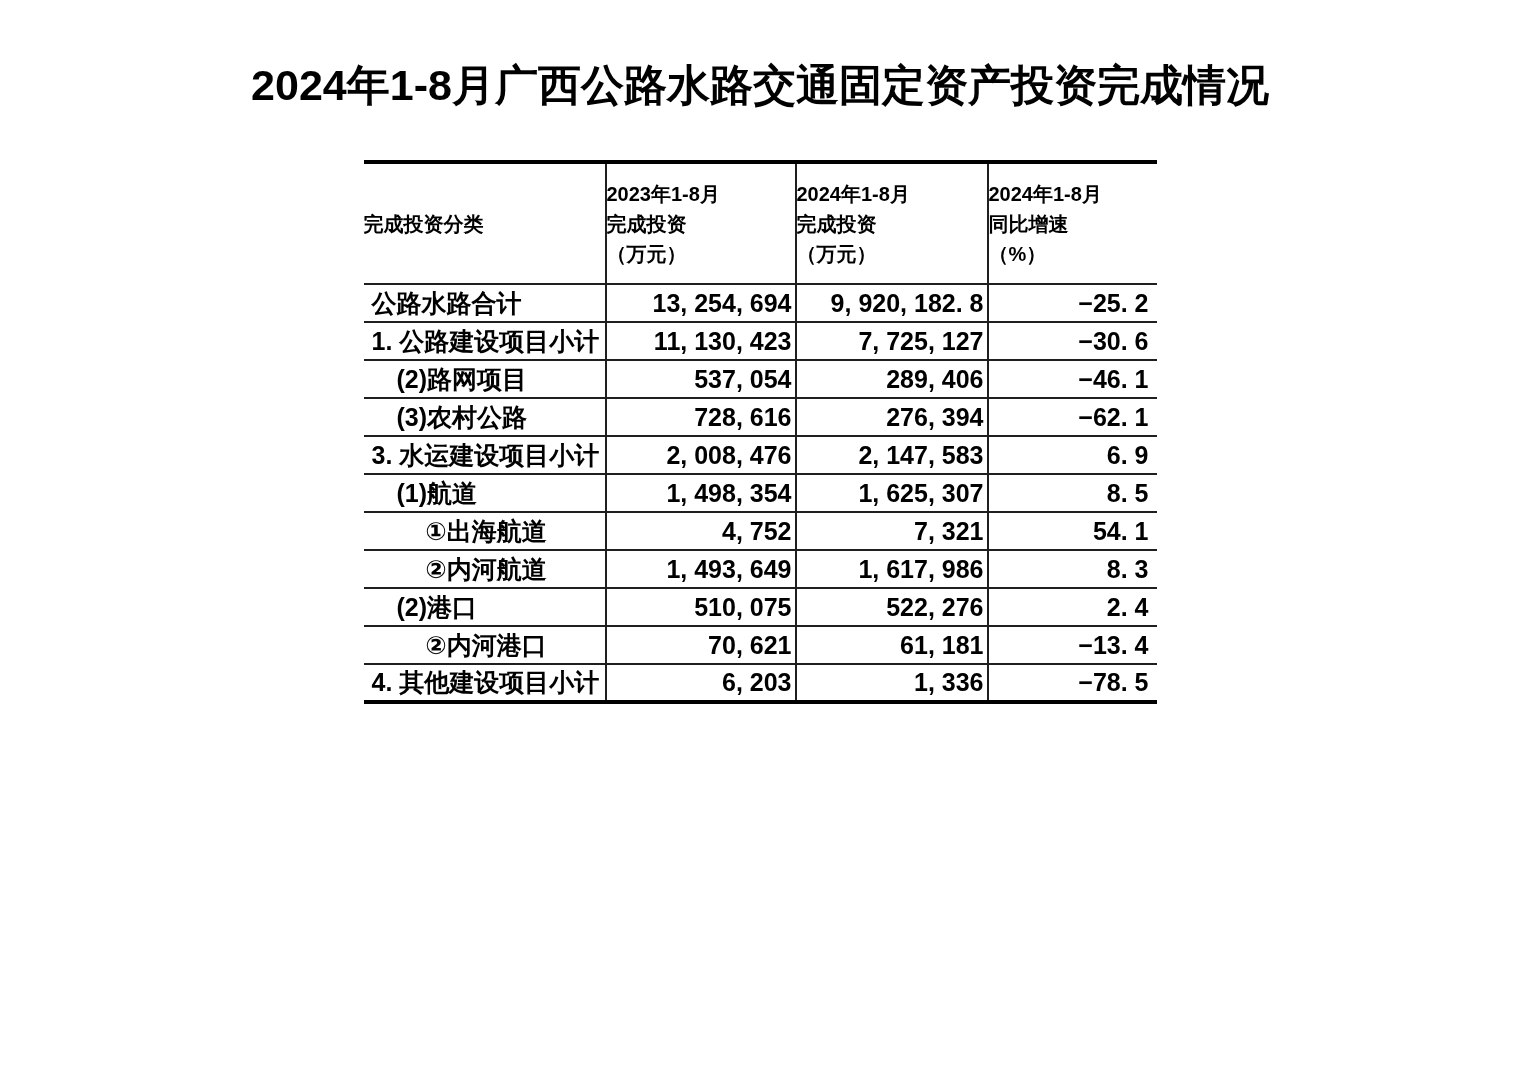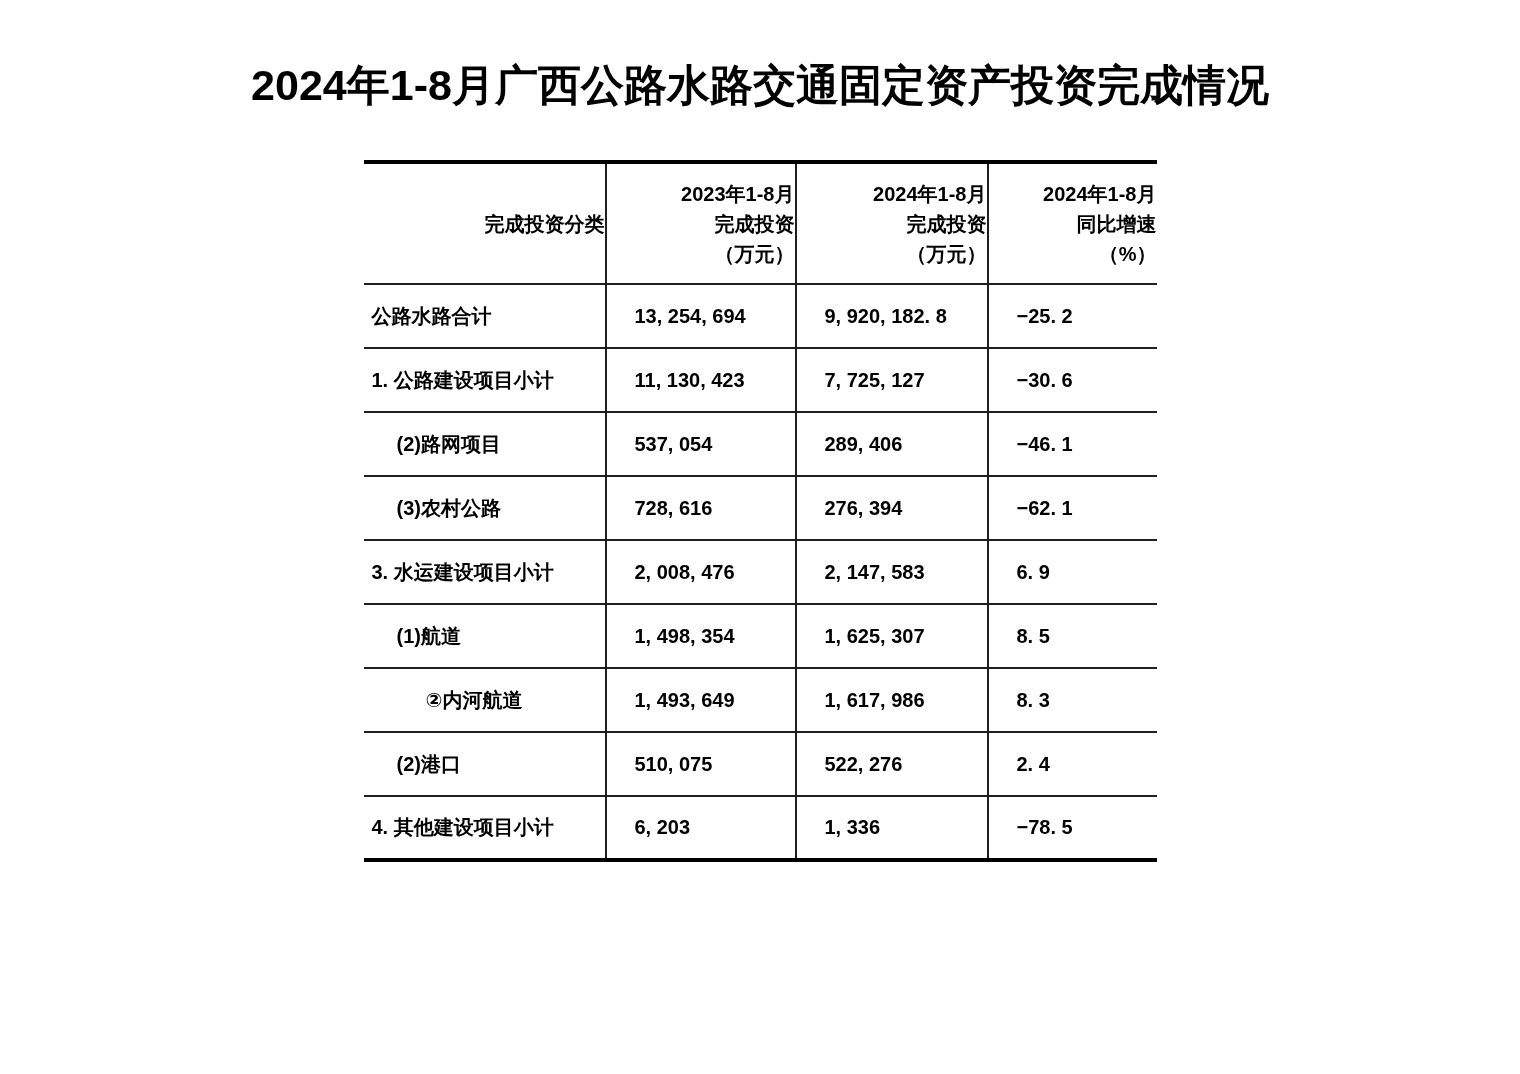--- a/index.html
+++ b/index.html
@@ -39,33 +39,33 @@
     border-bottom: 2px solid #1f1f1f;
   }
   .inv-table th:not(:last-child),
   .inv-table td:not(:last-child) {
     border-right: 2px solid #1f1f1f;
   }
   .inv-table thead th {
     height: 122px;
     font-size: 20px;
     line-height: 30px;
-    text-align: right;
+    text-align: left;
   }
   .inv-table thead th span { display: block; }
   .inv-table tbody td {
-    height: 64px;
-    font-size: 20px;
+    height: 38px;
+    font-size: 25px;
   }
   .inv-table tbody tr:last-child td { border-bottom: 0; }
 
   td.label { text-align: left; padding-left: 8px; white-space: nowrap; }
   tr.ind1 td.label { padding-left: 33px; }
   tr.ind2 td.label { padding-left: 62px; }
-  td.num { padding-right: 3px; white-space: nowrap; padding-left: 28px; }
+  td.num { text-align: right; padding-right: 3px; white-space: nowrap; }
   td.pct { padding-right: 8px; }
 </style>
 </head>
 <body>
 
 <h1 class="page-title">2024年1-8月广西公路水路交通固定资产投资完成情况</h1>
 
 <table class="inv-table">
   <colgroup>
     <col class="c1">
@@ -124,31 +124,43 @@
       <td class="num">2, 147, 583</td>
       <td class="num pct">6. 9</td>
     </tr>
     <tr class="ind1">
       <td class="label">(1)航道</td>
       <td class="num">1, 498, 354</td>
       <td class="num">1, 625, 307</td>
       <td class="num pct">8. 5</td>
     </tr>
     <tr class="ind2">
+      <td class="label">①出海航道</td>
+      <td class="num">4, 752</td>
+      <td class="num">7, 321</td>
+      <td class="num pct">54. 1</td>
+    </tr>
+    <tr class="ind2">
       <td class="label">②内河航道</td>
       <td class="num">1, 493, 649</td>
       <td class="num">1, 617, 986</td>
       <td class="num pct">8. 3</td>
     </tr>
     <tr class="ind1">
       <td class="label">(2)港口</td>
       <td class="num">510, 075</td>
       <td class="num">522, 276</td>
       <td class="num pct">2. 4</td>
     </tr>
+    <tr class="ind2">
+      <td class="label">②内河港口</td>
+      <td class="num">70, 621</td>
+      <td class="num">61, 181</td>
+      <td class="num pct">−13. 4</td>
+    </tr>
     <tr>
       <td class="label">4. 其他建设项目小计</td>
       <td class="num">6, 203</td>
       <td class="num">1, 336</td>
       <td class="num pct">−78. 5</td>
     </tr>
   </tbody>
 </table>
 
 </body></html>

